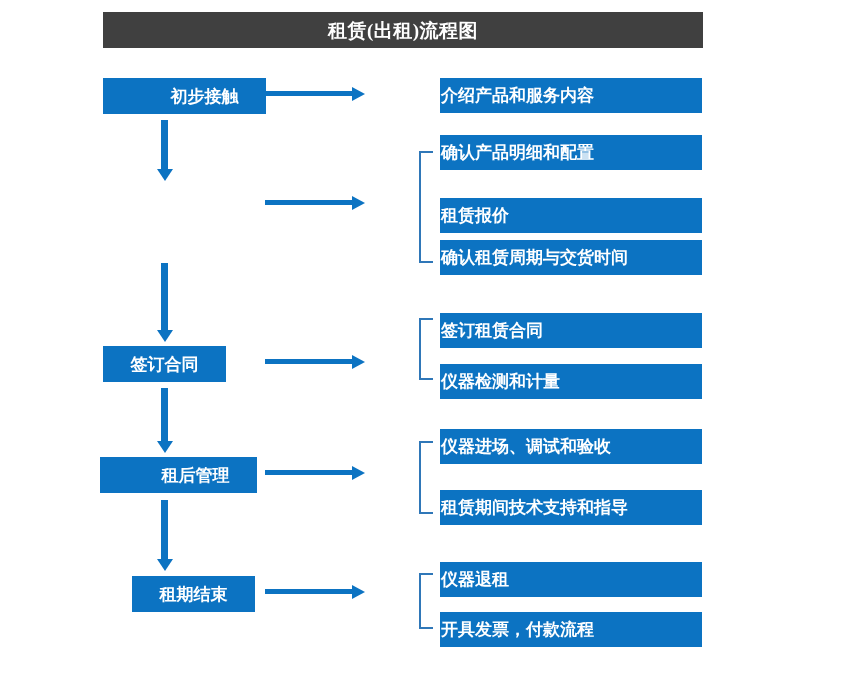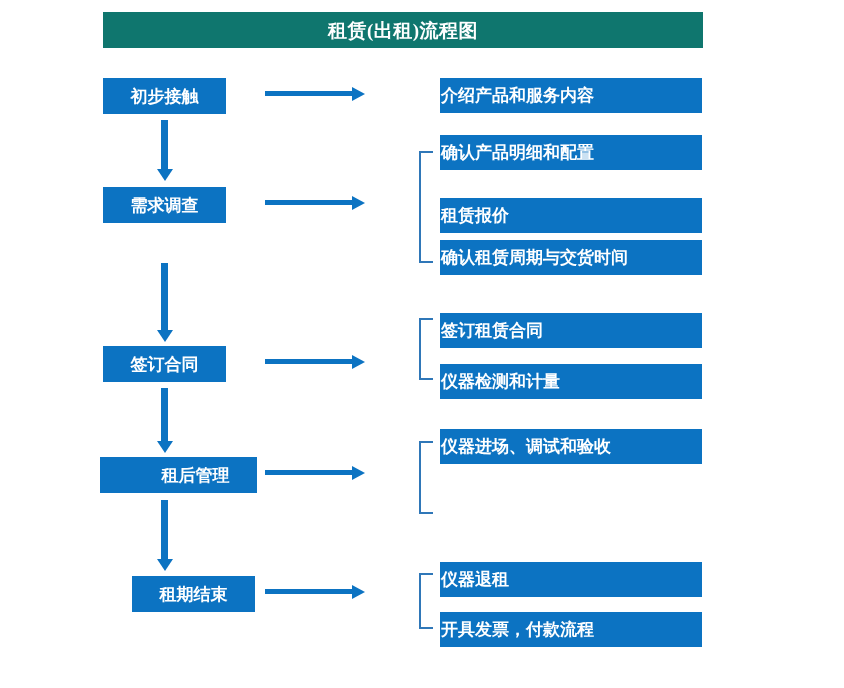--- a/index.html
+++ b/index.html
@@ -19,21 +19,21 @@
     overflow: hidden;
   }
 
   
   .title-bar {
     position: absolute;
     left: 103px;
     top: 12px;
     width: 600px;
     height: 36px;
-    background: #0f766e;
+    background: #404040;
     display: flex;
     align-items: center;
     justify-content: center;
   }
   .title-bar .title-text {
     color: #ffffff;
     font-size: 19px;
     font-weight: bold;
     letter-spacing: 0.5px;
     line-height: 1;
@@ -134,35 +134,32 @@
 
 <div id="flowchart" data-name="flowchart-canvas">
 
   <div class="title-bar" data-name="chart-title-bar">
     <span class="title-text" data-name="page-title">租赁(出租)流程图</span>
   </div>
 
   <div class="stage-box" style="top:78px;" data-name="stage-box-1">
     <span class="box-label" data-name="stage-label-1">初步接触</span>
   </div>
-  <div class="stage-box" style="top:187px;" data-name="stage-box-2">
-    <span class="box-label" data-name="stage-label-2">需求调查</span>
-  </div>
   <div class="stage-box" style="top:346px;" data-name="stage-box-3">
     <span class="box-label" data-name="stage-label-3">签订合同</span>
   </div>
   <div class="stage-box" style="top:457px;padding-left:34px;" data-name="stage-box-4">
     <span class="box-label" data-name="stage-label-4">租后管理</span>
   </div>
   <div class="stage-box" style="top:576px;" data-name="stage-box-5">
     <span class="box-label" data-name="stage-label-5">租期结束</span>
   </div>
 
   <style>
-    [data-name="stage-box-1"] { left: 103px; }
+    [data-name="stage-box-1"] { left: 103px; padding-left: 40px; }
     [data-name="stage-box-2"] { left: 103px; }
     [data-name="stage-box-3"] { left: 103px; }
     [data-name="stage-box-4"] { left: 100px; }
     [data-name="stage-box-5"] { left: 100px; margin-left: 32px; }
   </style>
 
   <div class="v-arrow" style="top:120px; height:50px;" data-name="down-arrow-1"></div>
   <div class="v-arrow" style="top:263px; height:68px;" data-name="down-arrow-2"></div>
   <div class="v-arrow" style="top:388px; height:54px;" data-name="down-arrow-3"></div>
   <div class="v-arrow" style="top:500px; height:60px;" data-name="down-arrow-4"></div>
@@ -192,20 +189,23 @@
   </div>
   <div class="detail-box" style="top:313px;" data-name="detail-box-5">
     <span class="box-label" data-name="detail-label-5">签订租赁合同</span>
   </div>
   <div class="detail-box" style="top:364px;" data-name="detail-box-6">
     <span class="box-label" data-name="detail-label-6">仪器检测和计量</span>
   </div>
   <div class="detail-box" style="top:429px;" data-name="detail-box-7">
     <span class="box-label" data-name="detail-label-7">仪器进场、调试和验收</span>
   </div>
+  <div class="detail-box" style="top:490px;" data-name="detail-box-8">
+    <span class="box-label" data-name="detail-label-8">租赁期间技术支持和指导</span>
+  </div>
   <div class="detail-box" style="top:612px;" data-name="detail-box-10">
     <span class="box-label" data-name="detail-label-10">开具发票，付款流程</span>
   </div>
   <div class="detail-box" style="top:562px;" data-name="detail-box-9">
     <span class="box-label" data-name="detail-label-9">仪器退租</span>
   </div>
 
 </div>
 
 </body></html>

